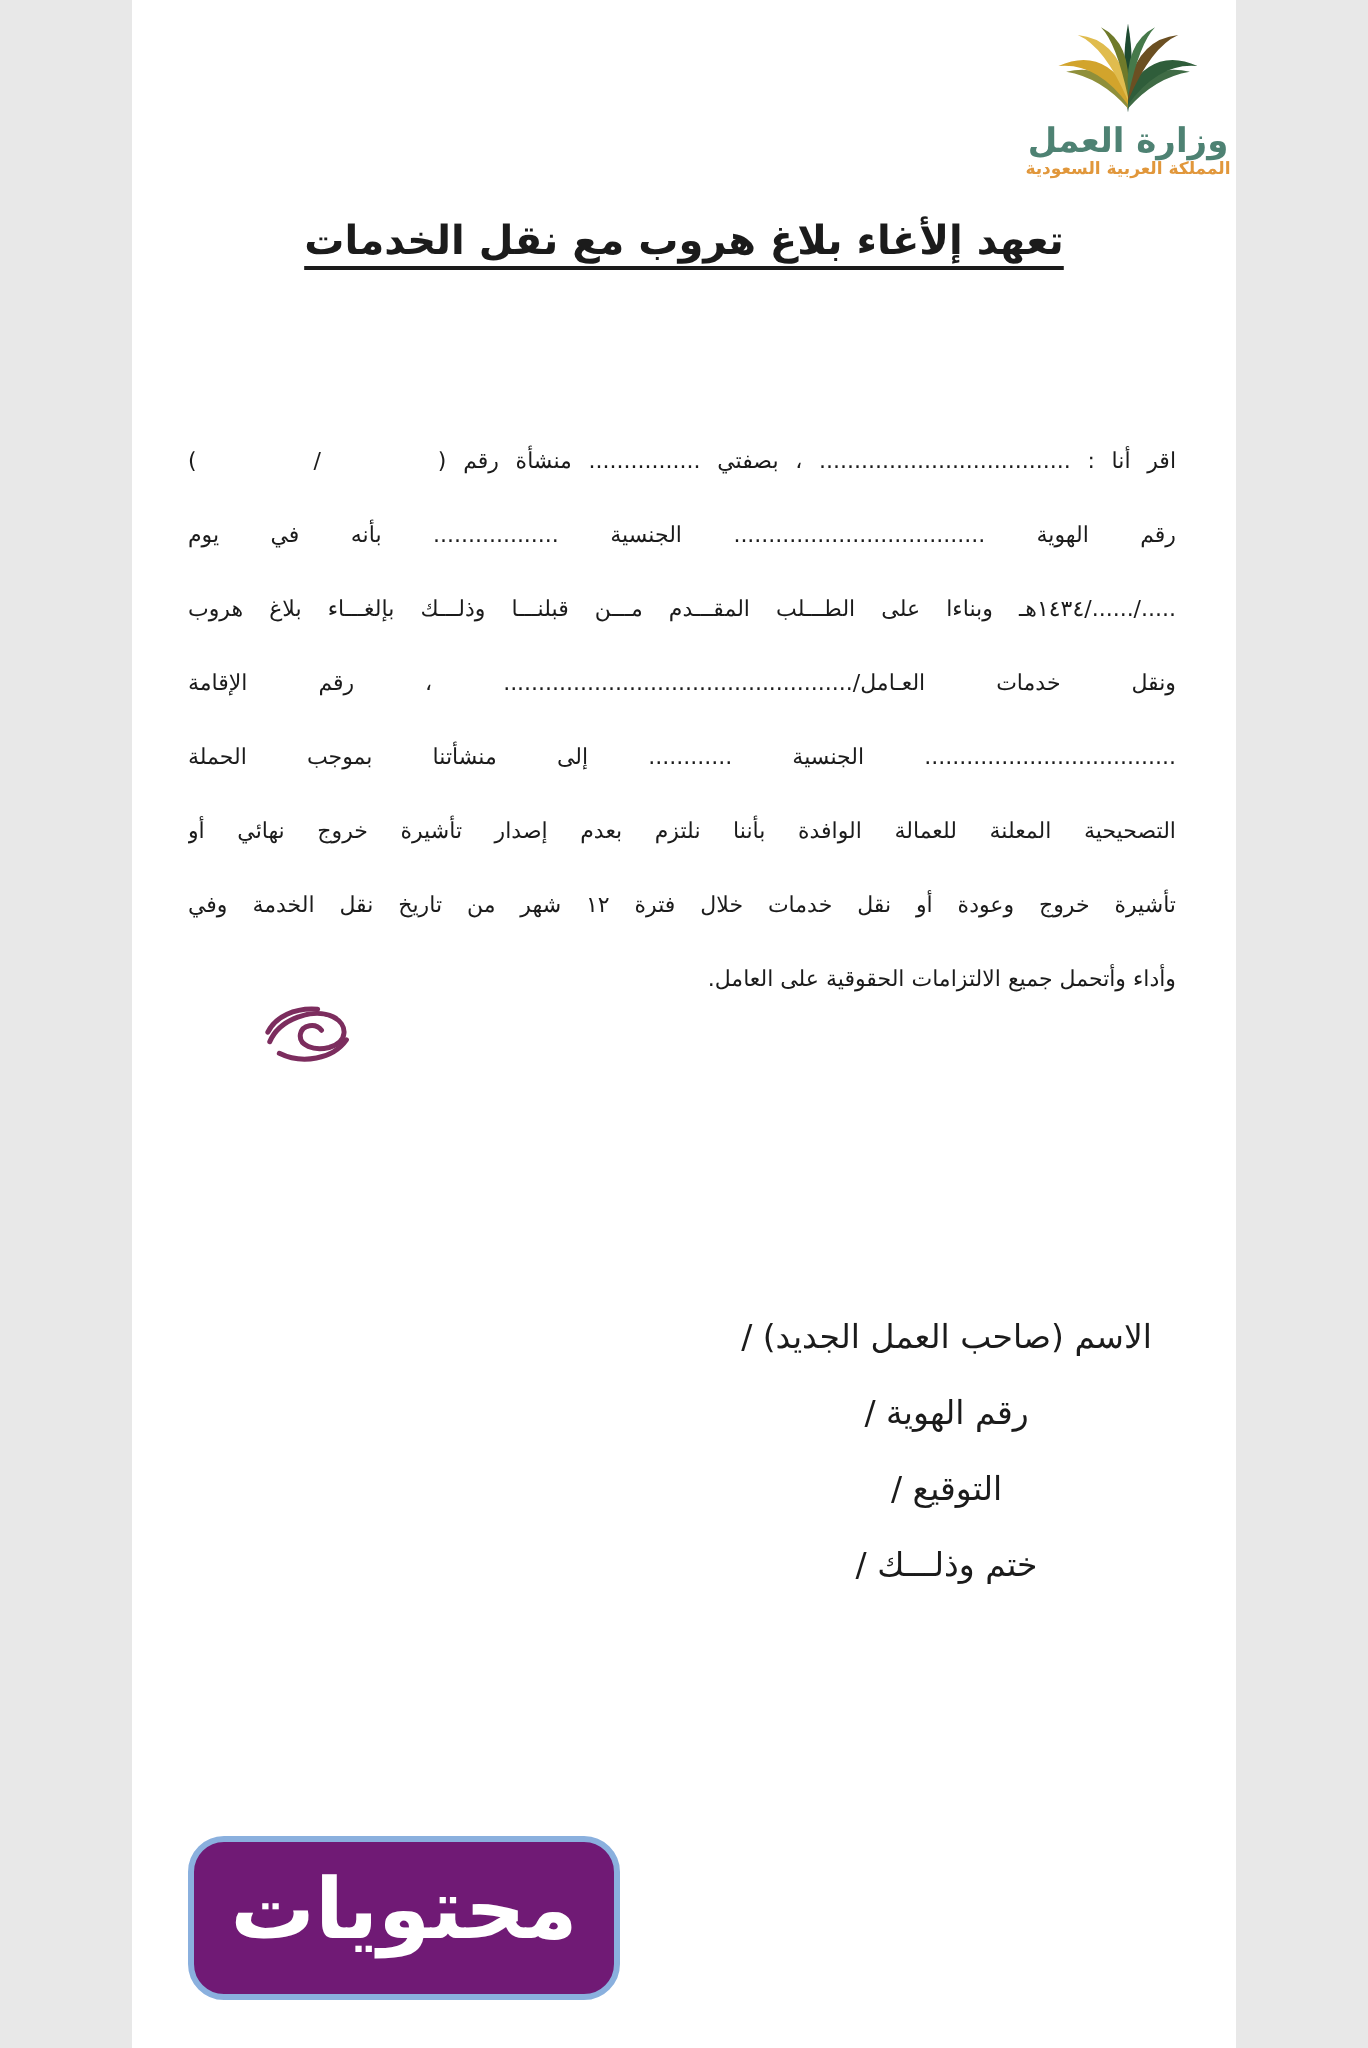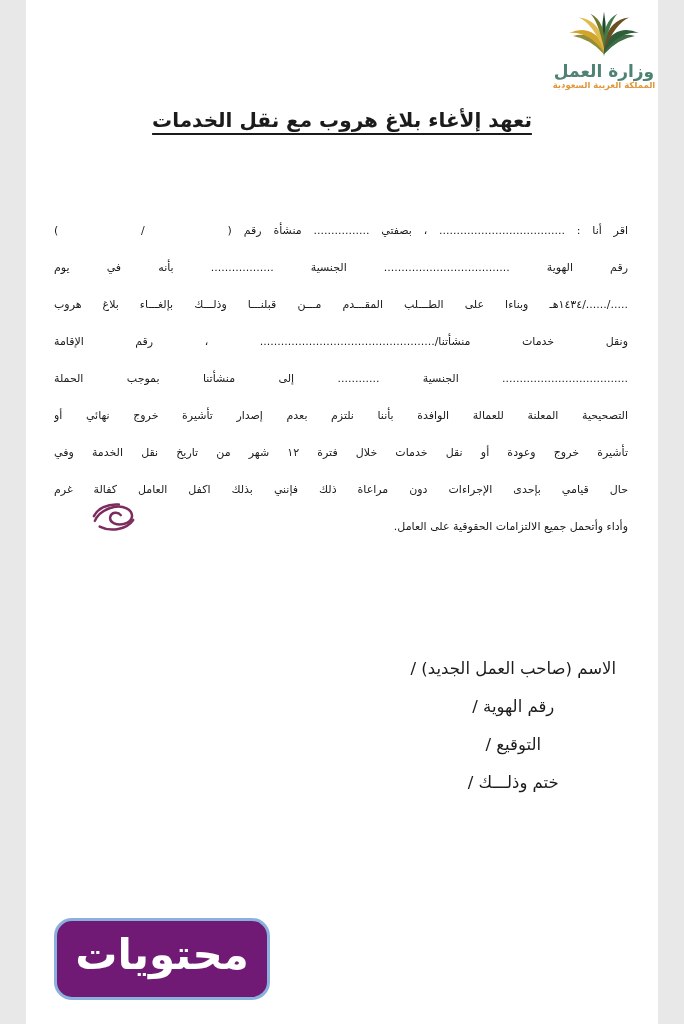--- a/index.html
+++ b/index.html
@@ -1,18 +1,18 @@
 <!DOCTYPE html>
 <html lang="ar"><head>
 <meta charset="utf-8">
 <style>
   html,body { margin:0; padding:0; background:#e8e8e8; }
   .page {
     position:relative;
-    width:632px; height:1024px;
+    width:552px; height:1024px;
     margin:0 auto;
     background:#ffffff;
     overflow:hidden;
     font-family:"DejaVu Sans", sans-serif;
     color:#1b1b1b;
     direction:rtl;
   }
 
   
   .logo-wrap { position:absolute; top:4px; left:auto; right:-16px; width:140px; text-align:center; }
@@ -103,25 +103,24 @@
     <div class="ministry-name">وزارة العمل</div>
     <div class="country-name">المملكة العربية السعودية</div>
   </div>
 
   <div class="doc-title">تعهد إلأغاء بلاغ هروب مع نقل الخدمات</div>
 
   <div class="body-text">
     <div class="form-line">اقر أنا : .................................... ، بصفتي ................ منشأة رقم (&nbsp;&nbsp;&nbsp;&nbsp;&nbsp;&nbsp; / &nbsp;&nbsp;&nbsp;&nbsp;&nbsp;&nbsp;)</div>
     <div class="form-line">رقم الهوية .................................... الجنسية .................. بأنه في يوم</div>
     <div class="form-line">...../....../١٤٣٤هـ وبناءا على الطـــلب المقـــدم مـــن قبلنـــا وذلـــك بإلغـــاء بلاغ هروب</div>
-    <div class="form-line">ونقل خدمات منشأتنا/.................................................. ، رقم الإقامة</div>
+    <div class="form-line">ونقل خدمات العـامل/.................................................. ، رقم الإقامة</div>
     <div class="form-line">.................................... الجنسية ............ إلى منشأتنا بموجب الحملة</div>
     <div class="form-line">التصحيحية المعلنة للعمالة الوافدة بأننا نلتزم بعدم إصدار تأشيرة خروج نهائي أو</div>
     <div class="form-line">تأشيرة خروج وعودة أو نقل خدمات خلال فترة ١٢ شهر من تاريخ نقل الخدمة وفي</div>
-    <div class="form-line">حال قيامي بإحدى الإجراءات دون مراعاة ذلك فإنني بذلك اكفل العامل كفالة غرم</div>
     <div class="form-line last-line">وأداء وأتحمل جميع الالتزامات الحقوقية على العامل.</div>
   </div>
 
   <svg class="swirl" viewBox="0 0 48 36" xmlns="http://www.w3.org/2000/svg">
     <g fill="none" stroke="#7c2d5e" stroke-width="2.6" stroke-linecap="round">
       <path d="M3 21 C8 9, 26 3, 36 8 C44 12, 44 21, 34 24 C26 26, 18 23, 19 17 C20 12, 27 11, 30 15"></path>
       <path d="M8 27 C20 33, 36 30, 43 20"></path>
       <path d="M2 16 C6 8, 16 3, 28 4"></path>
     </g>
   </svg>

